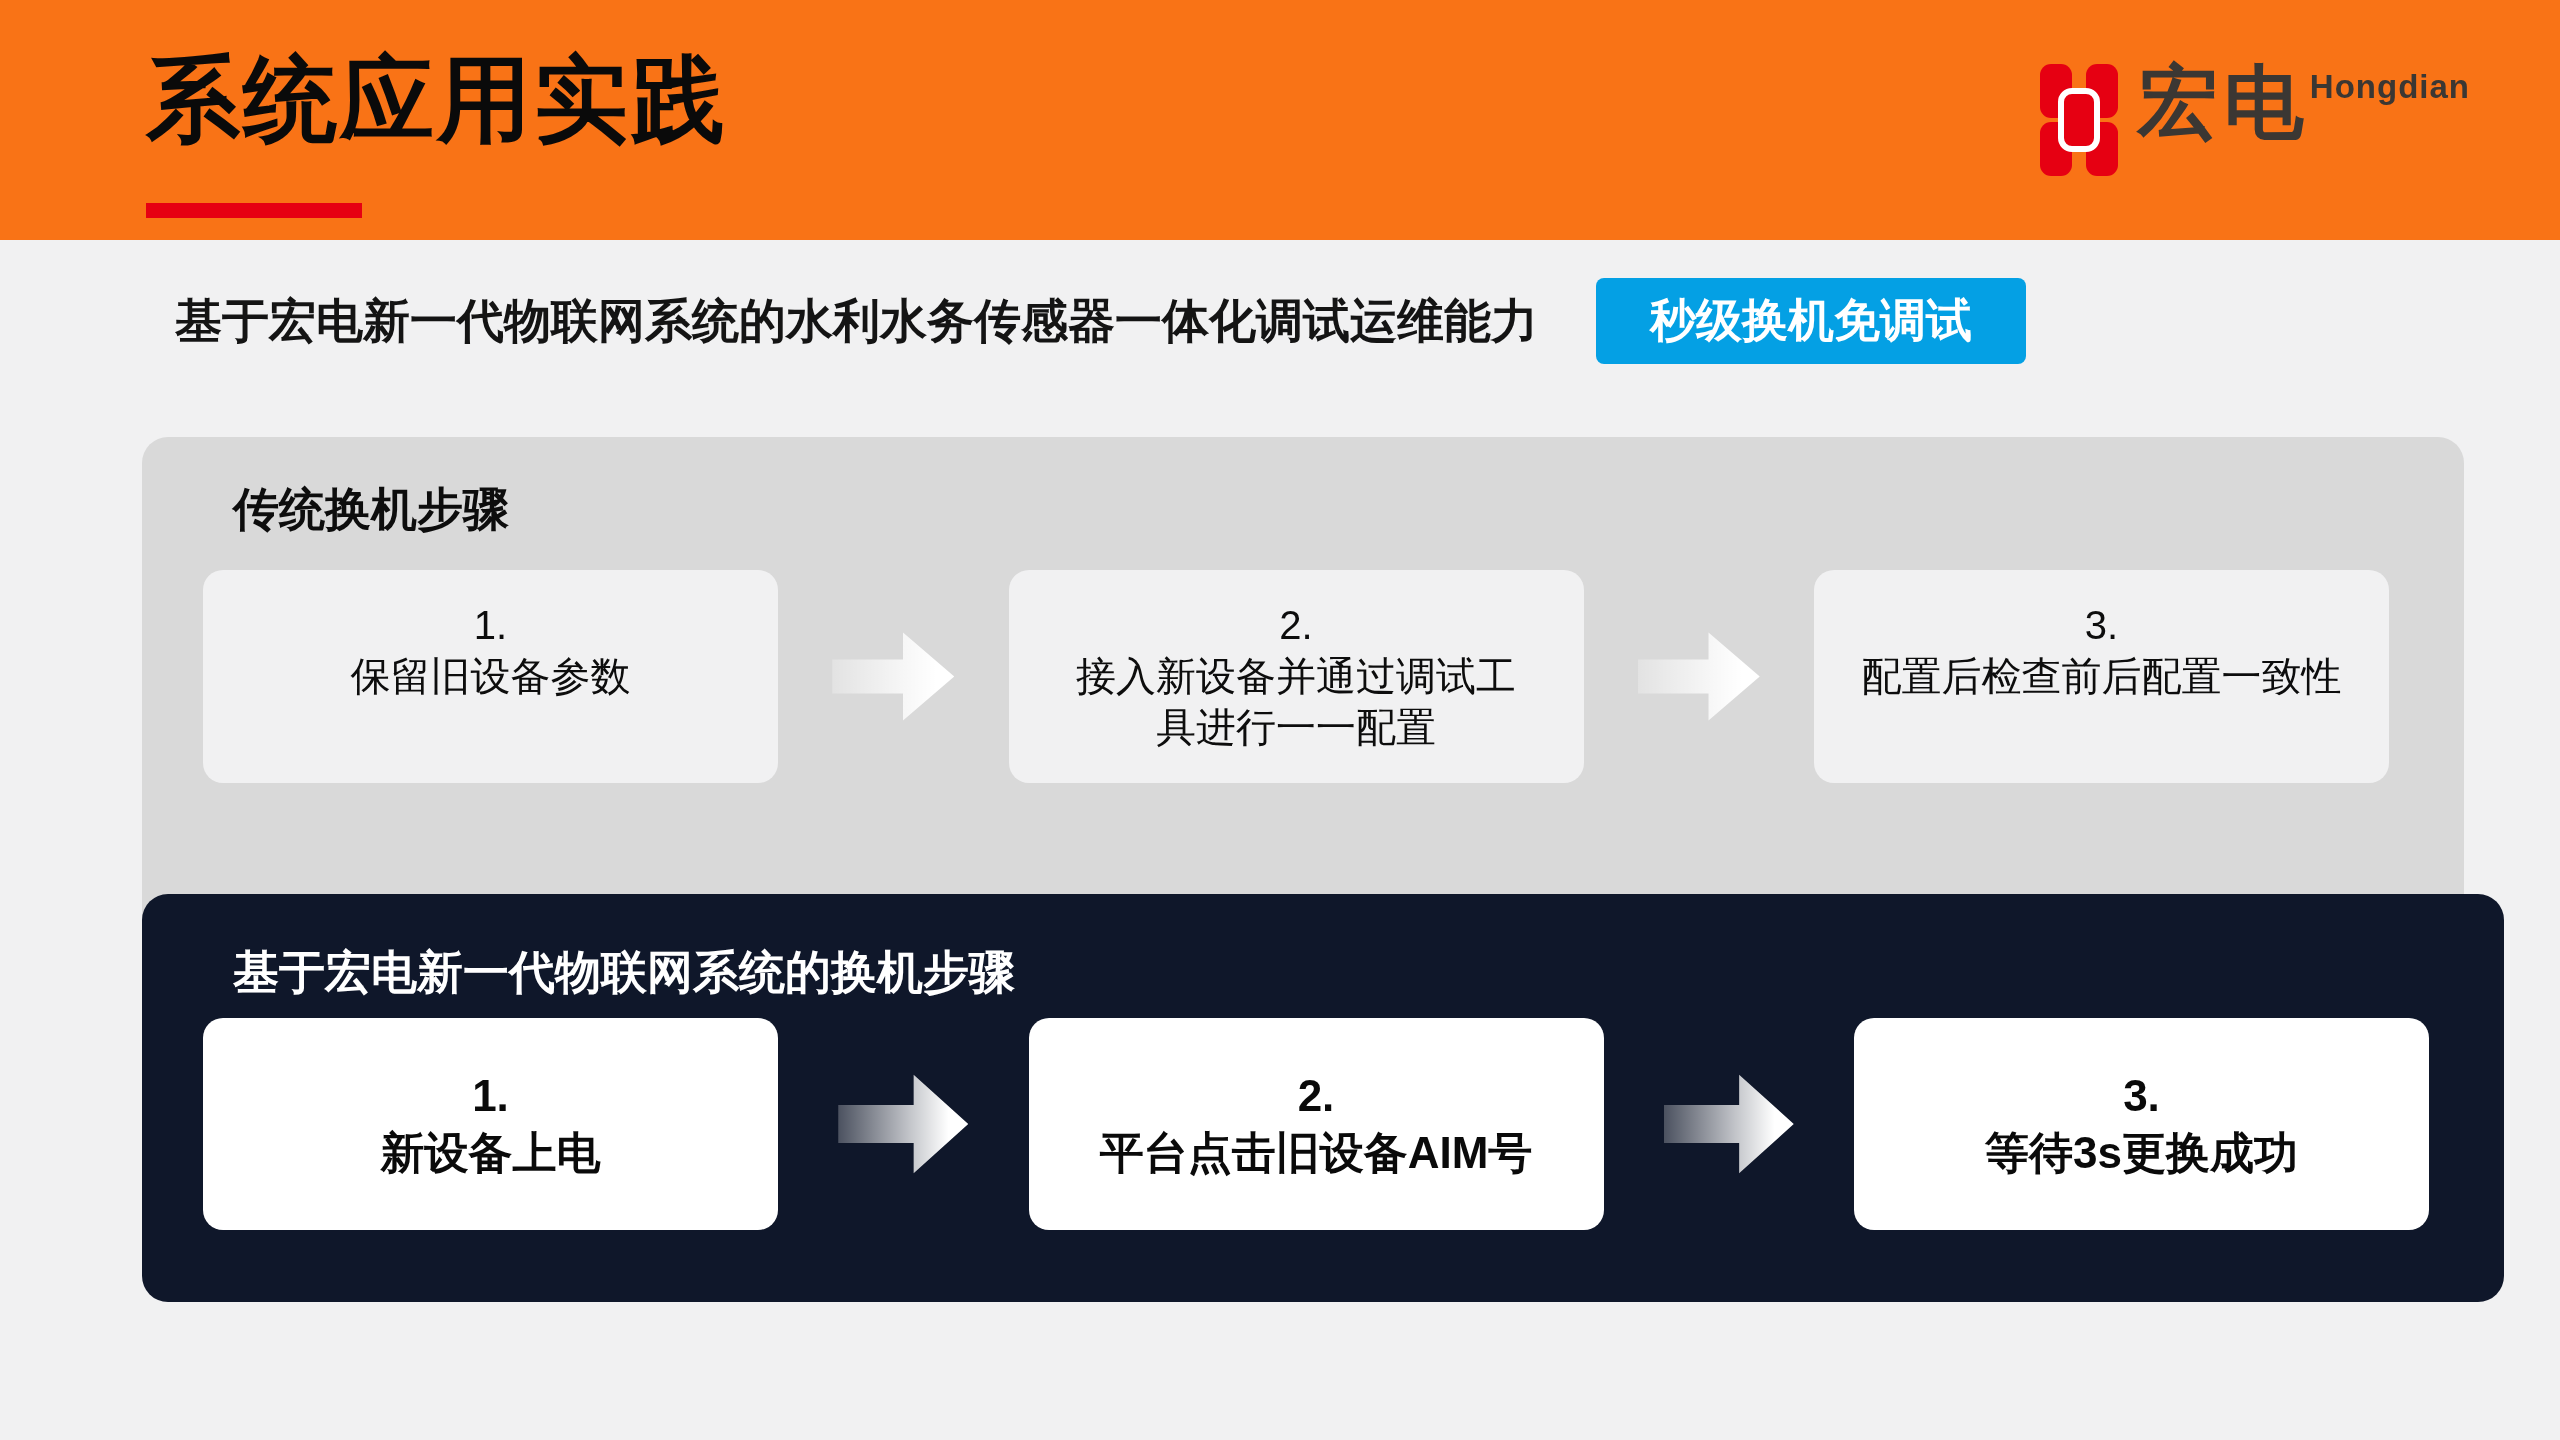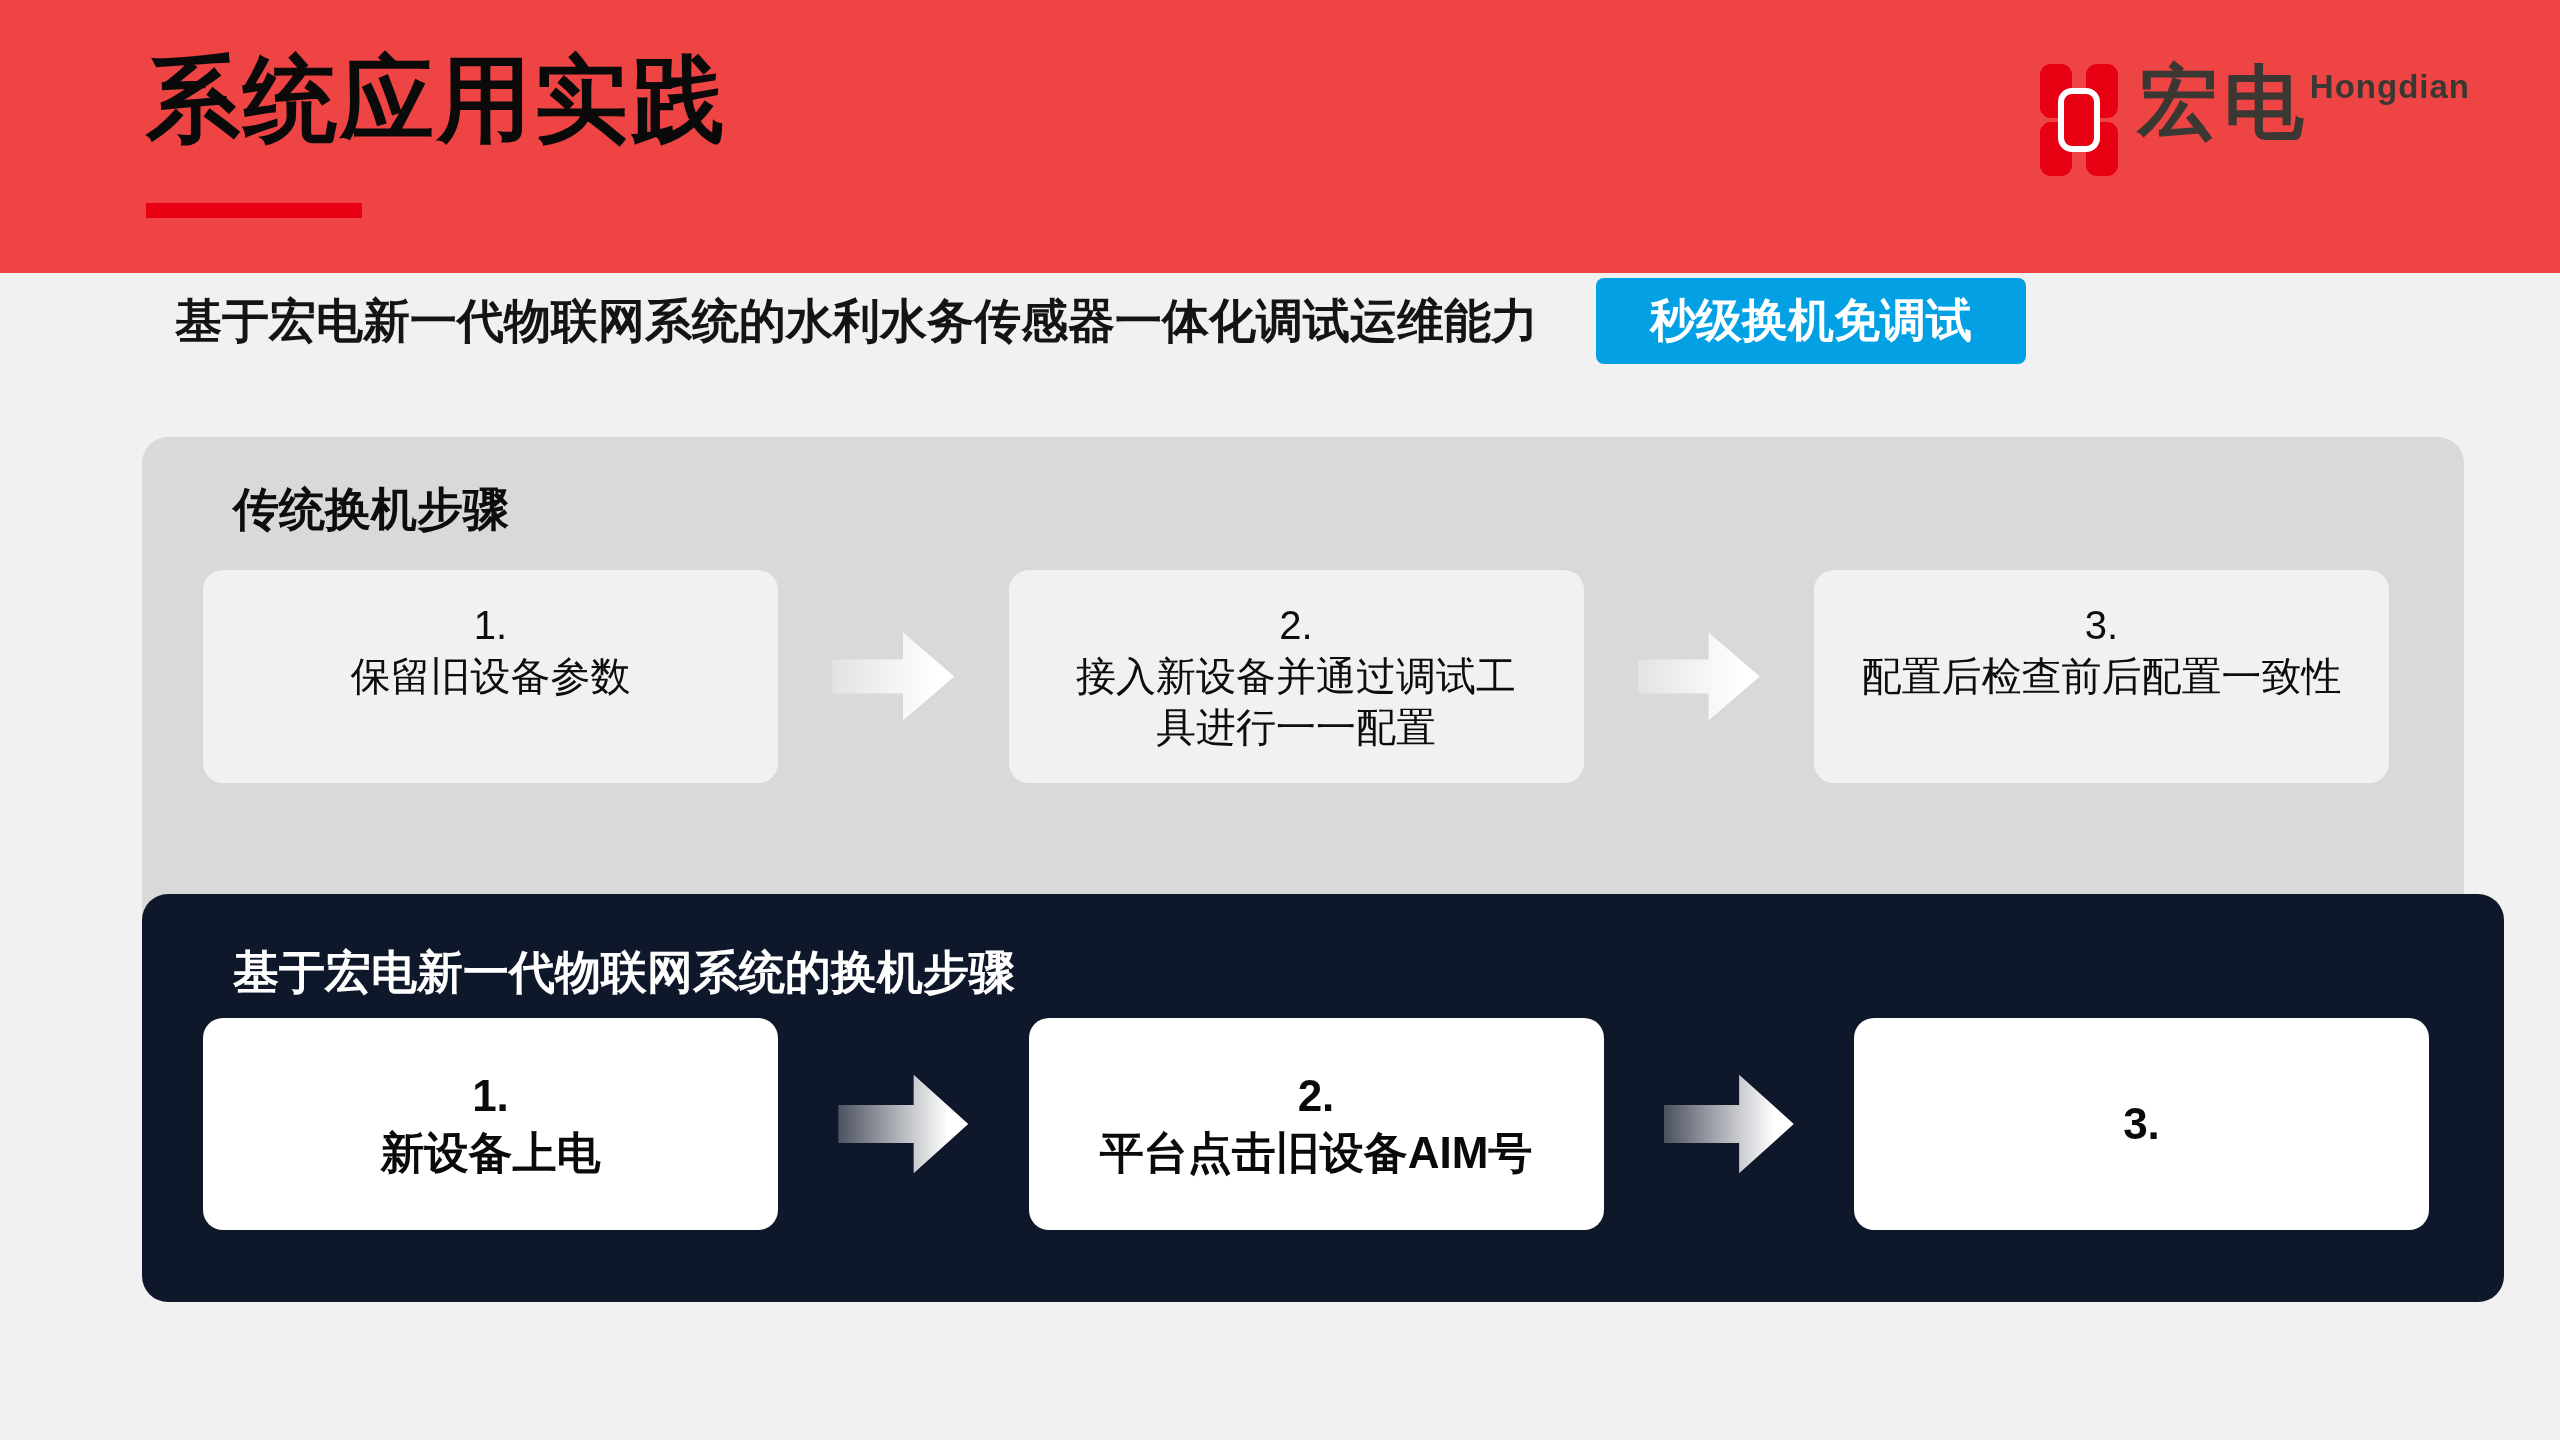--- a/index.html
+++ b/index.html
@@ -5,21 +5,21 @@
   html,body{margin:0;padding:0;background:#cfcfcf;}
   .slide{
     position:relative;
     width:2560px;height:1440px;
     background:#f1f1f2;
     font-family:"Liberation Sans","DejaVu Sans",sans-serif;
     color:#0d0d0d;
     overflow:hidden;
   }
   
-  .header{position:absolute;top:0;left:0;width:2560px;height:273px;background:#ef4444;}
+  .header{position:absolute;top:0;left:0;width:2560px;height:240px;background:#f97316;}
   .page-title{
     position:absolute;left:146px;top:48px;
     font-size:94px;font-weight:700;letter-spacing:3px;color:#0a0a0a;
     white-space:nowrap;line-height:1.1;
   }
   .title-underline{position:absolute;left:146px;top:203px;width:216px;height:15px;background:#e60012;}
   
   .logo{position:absolute;top:64px;right:90px;display:flex;align-items:flex-start;gap:20px;}
   .hmark{position:relative;width:78px;height:112px;flex:0 0 auto;}
   .hm-rect{position:absolute;width:32px;height:54px;background:#e60012;border-radius:11px;}
@@ -149,18 +149,19 @@
         <span class="step-num">2.</span>
         <span class="step-text">平台点击旧设备AIM号</span>
       </div>
 
       <div class="gap">
         <div class="arrow arrow-blue"></div>
       </div>
 
       <div class="card card-blue">
         <span class="step-num">3.</span>
+        <span class="step-text">等待3s更换成功</span>
       </div>
 
     </div>
   </div>
 
 </div>
 
 </body></html>

